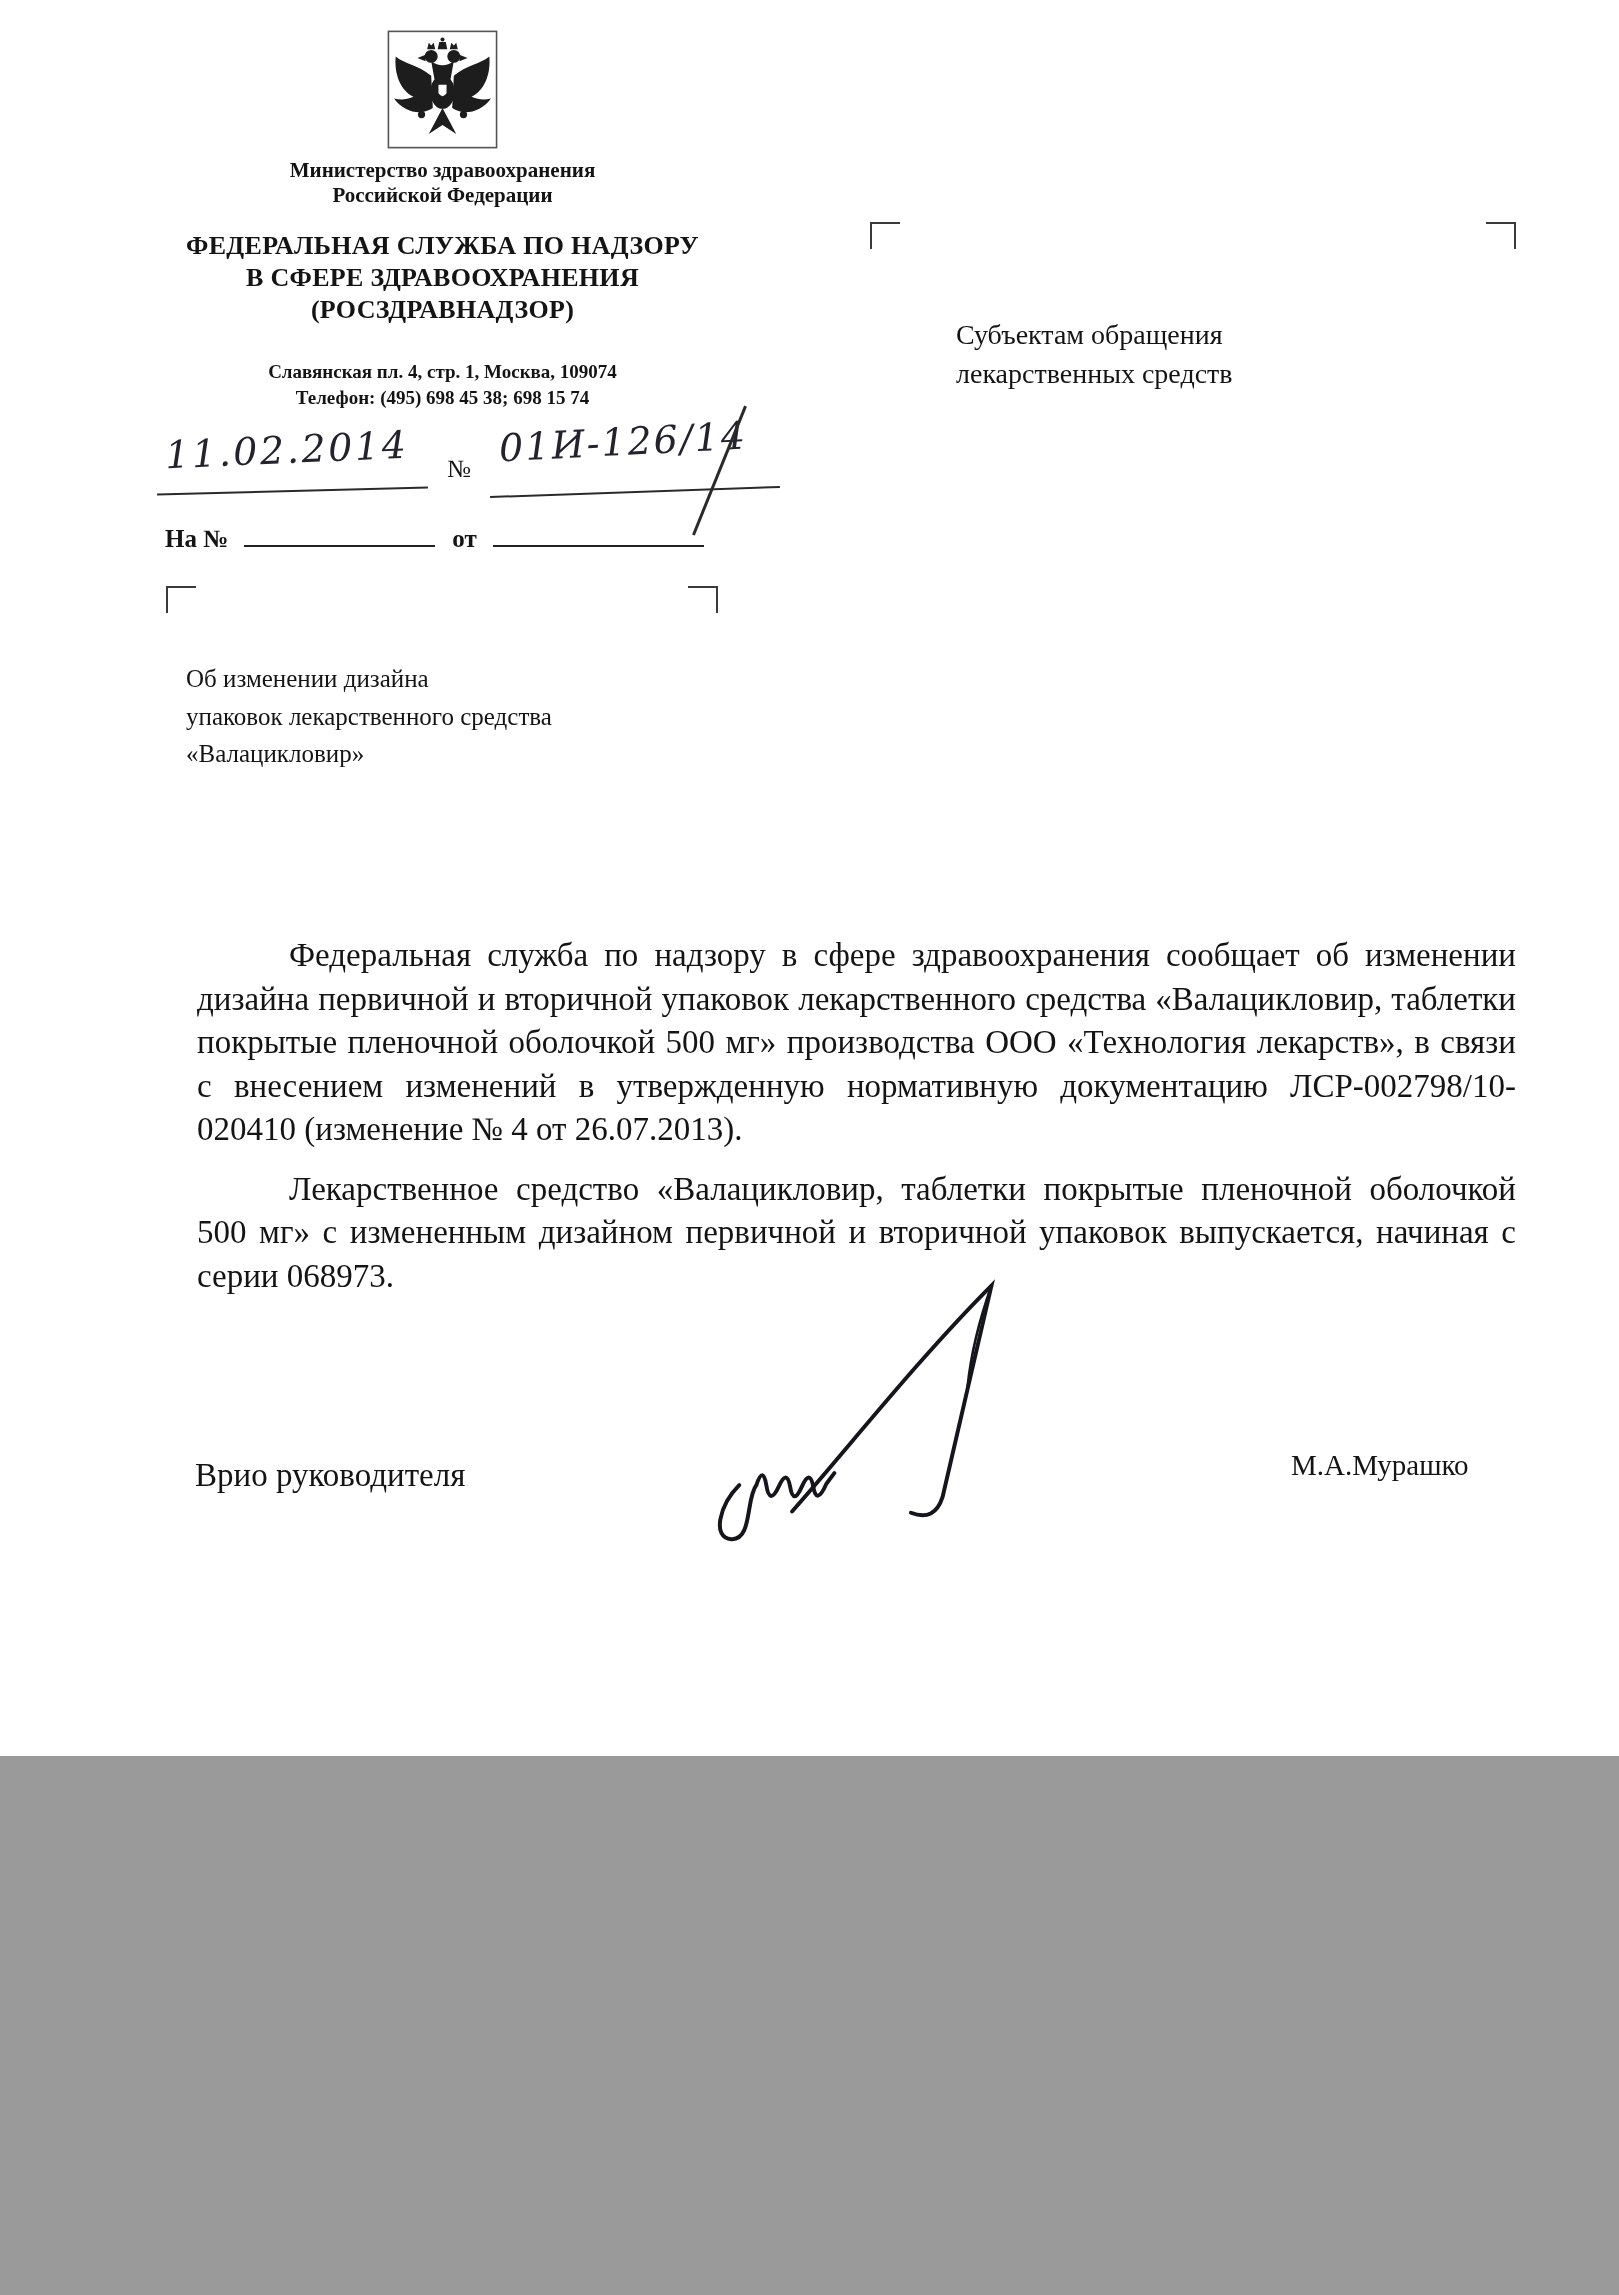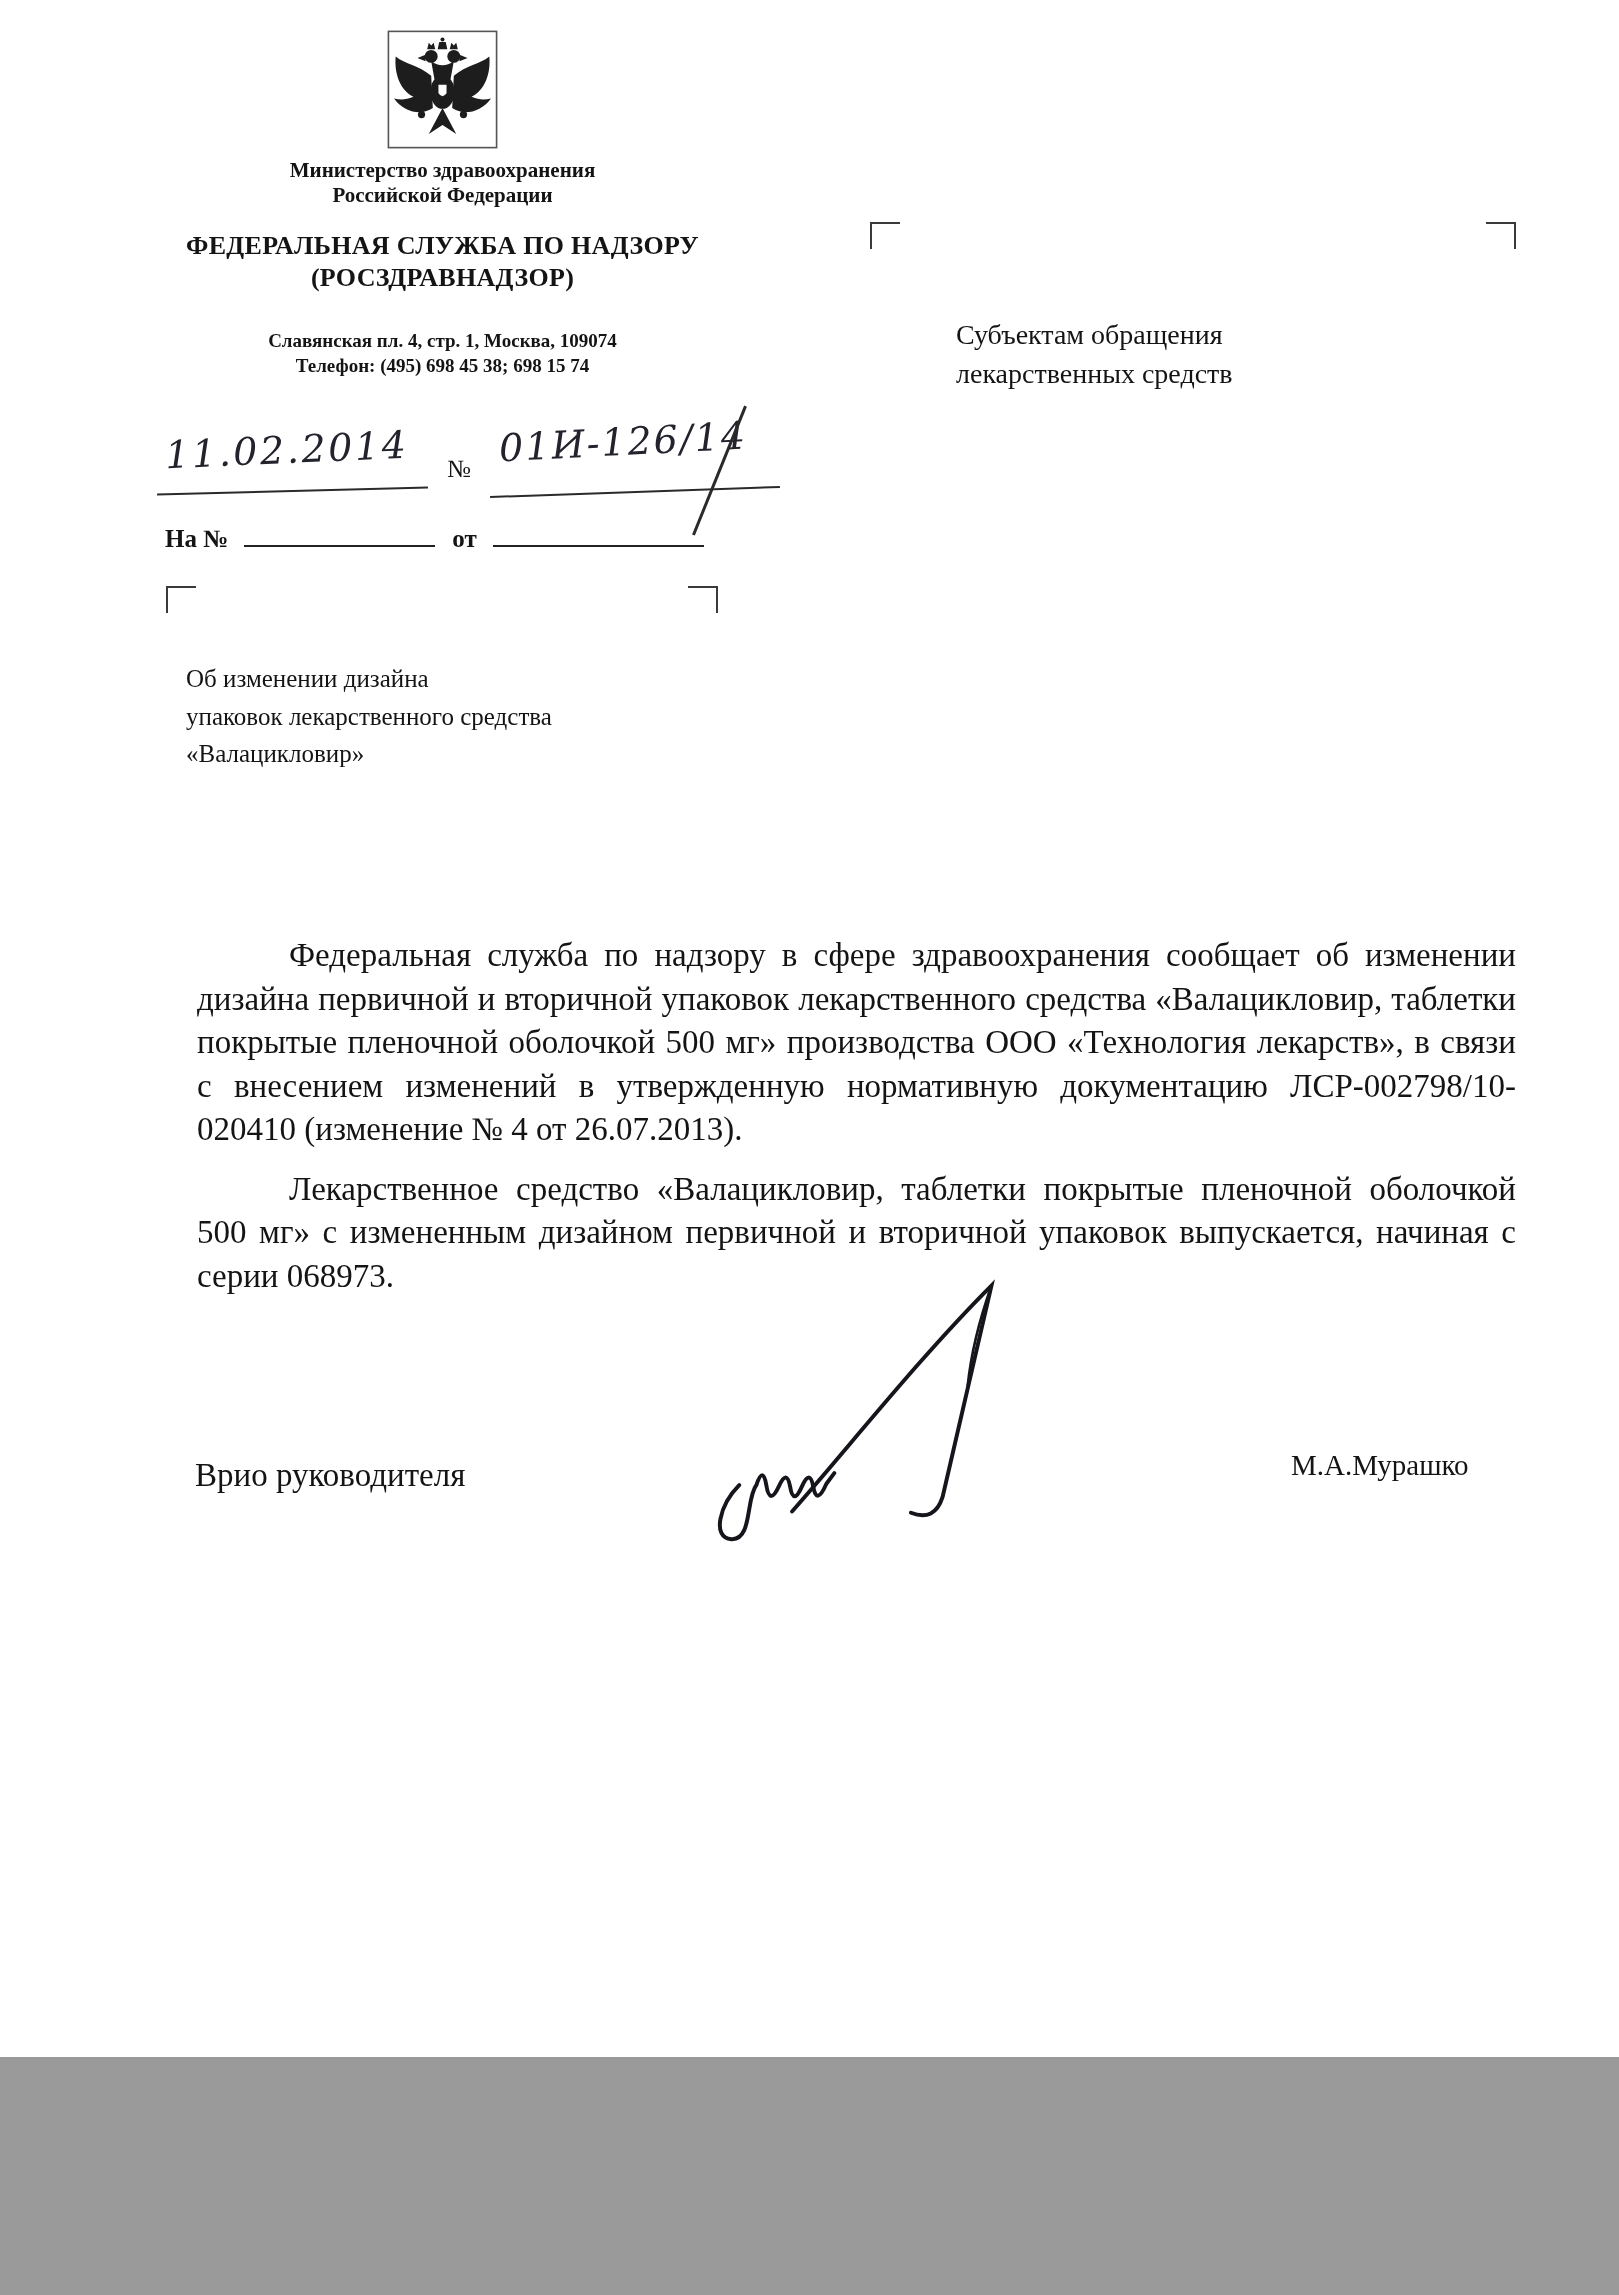--- a/index.html
+++ b/index.html
@@ -1,19 +1,19 @@
 <!DOCTYPE html>
 <html style="font-size:10.6px"><head>
 <meta charset="utf-8">
 <style>
   html, body { margin: 0; padding: 0; background: #9a9a9a; }
   .page {
     position: relative;
     width: 1619px;
-    height: 2057px;
+    height: 1756px;
     margin: 0 auto;
     background: #ffffff;
     font-family: "Liberation Serif", serif;
     color: #141414;
     overflow: hidden;
   }
 
   
   .letterhead-left {
     position: absolute;
@@ -204,20 +204,21 @@
           <path d="M64 68 h12 v12 q-6 9 -12 0 z" fill="#ffffff" stroke="#1d1d1d" stroke-width="2"></path>
         </g>
       </svg>
     </div>
     <div class="ministry">
       <div>Министерство здравоохранения</div>
       <div>Российской Федерации</div>
     </div>
     <div class="agency">
       <div>ФЕДЕРАЛЬНАЯ СЛУЖБА ПО НАДЗОРУ</div>
+      <div>В СФЕРЕ ЗДРАВООХРАНЕНИЯ</div>
       <div>(РОСЗДРАВНАДЗОР)</div>
     </div>
     <div class="address-block">
       <div>Славянская пл. 4, стр. 1, Москва, 109074</div>
       <div>Телефон: (495) 698 45 38; 698 15 74</div>
     </div>
   </div>
 
   <div class="hw hw-date">11.02.2014</div>
   <div class="date-underline"></div>

